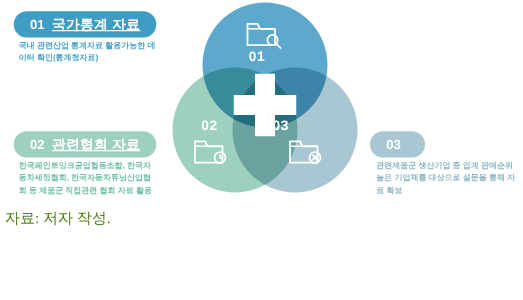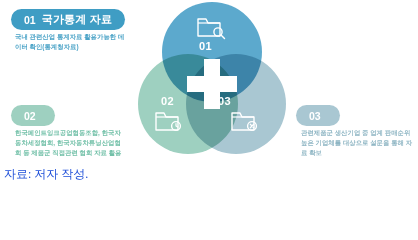--- a/index.html
+++ b/index.html
@@ -41,37 +41,37 @@
   .vicon.i02{left:16px;top:106px;}
   .vicon.i03{left:92px;top:106px;}
 
   
   .pill{
     position:absolute;border-radius:11px;height:21px;
     display:flex;align-items:center;box-sizing:border-box;
     padding:0 13px;white-space:nowrap;
   }
   .pill .pnum{color:#ffffff;font-weight:bold;font-size:10.5px;margin-right:6px;}
-  .pill .ptxt{color:#ffffff;font-weight:bold;font-size:11px;letter-spacing:.2px;}
+  .pill .ptxt{color:#ffffff;font-weight:bold;font-size:11px;letter-spacing:.2px;text-decoration:underline;}
 
   .p01{left:11px;top:9px;background:#3f9dc4;}
   .p02{left:11px;top:105px;background:#9ed0c0;}
   .p03{left:296px;top:105px;background:#a9c7d2;}
 
   
   .copy{position:absolute;font-size:6.4px;line-height:1.55;font-weight:bold;width:112px;}
   .b01{left:15px;top:32px;color:#4ba3c7;}
   .b02{left:15px;top:128px;color:#72c0a8;}
   .b03{left:301px;top:128px;color:#8fb6c4;}
 
   
   .caption{
     position:absolute;left:4px;top:166px;
     font-family:"Liberation Serif","DejaVu Serif",serif;
-    font-size:12px;color:#1d4ed8;
+    font-size:12px;color:#4d7c0f;
   }
 </style>
 </head>
 <body>
 
 <div class="stage">
 
   <div class="venn">
 
     <div class="circle c01 blend"></div>
@@ -116,20 +116,21 @@
   </div>
 
   <div class="pill p01">
     <span class="pnum">01</span>
     <span class="ptxt">국가통계 자료</span>
   </div>
   <div class="copy b01">국내 관련산업 통계자료 활용가능한 데이터 확인(통계청자료)</div>
 
   <div class="pill p02">
     <span class="pnum">02</span>
+    <span class="ptxt">관련협회 자료</span>
   </div>
   <div class="copy b02">한국페인트잉크공업협동조합, 한국자동차세정협회, 한국자동차튜닝산업협회 등 제품군 직접관련 협회 자료 활용</div>
 
   <div class="pill p03">
     <span class="pnum">03</span>
   </div>
   <div class="copy b03">관련제품군 생산기업 중 업계 판매순위 높은 기업체를 대상으로 설문을 통해 자료 확보</div>
 
   <div class="caption">자료: 저자 작성.</div>
 

